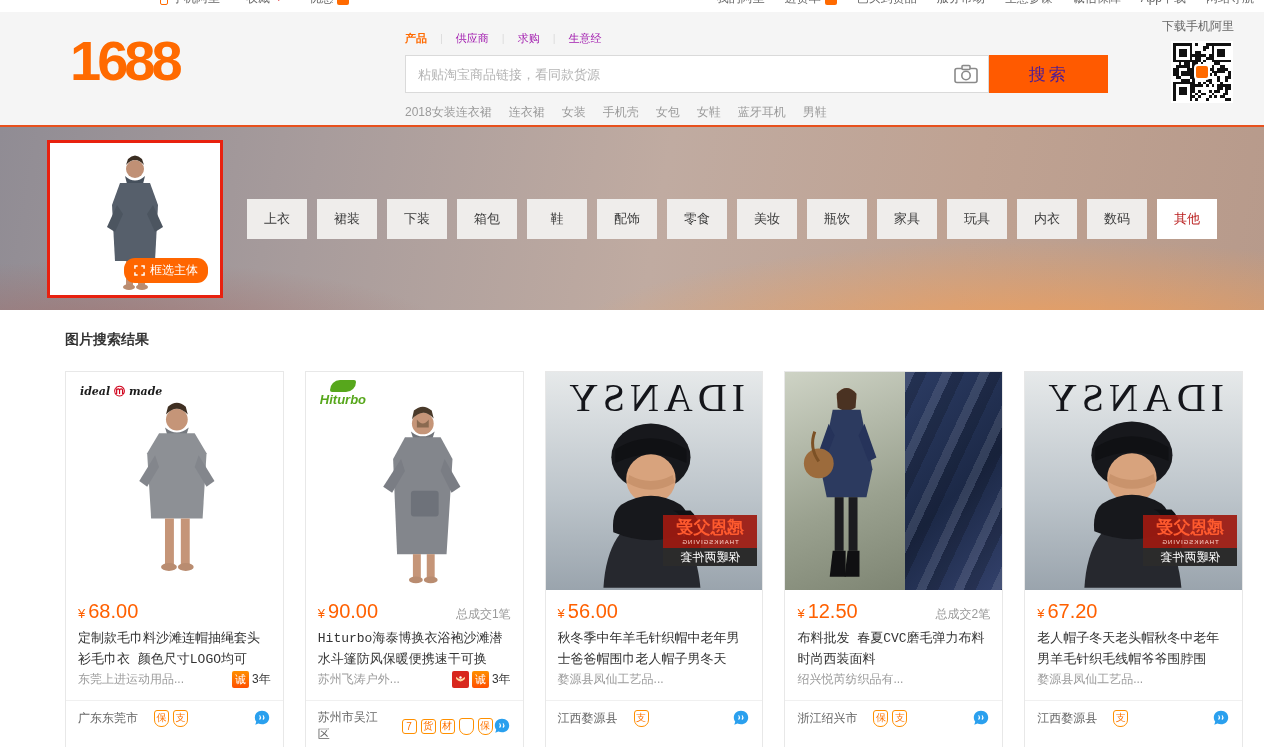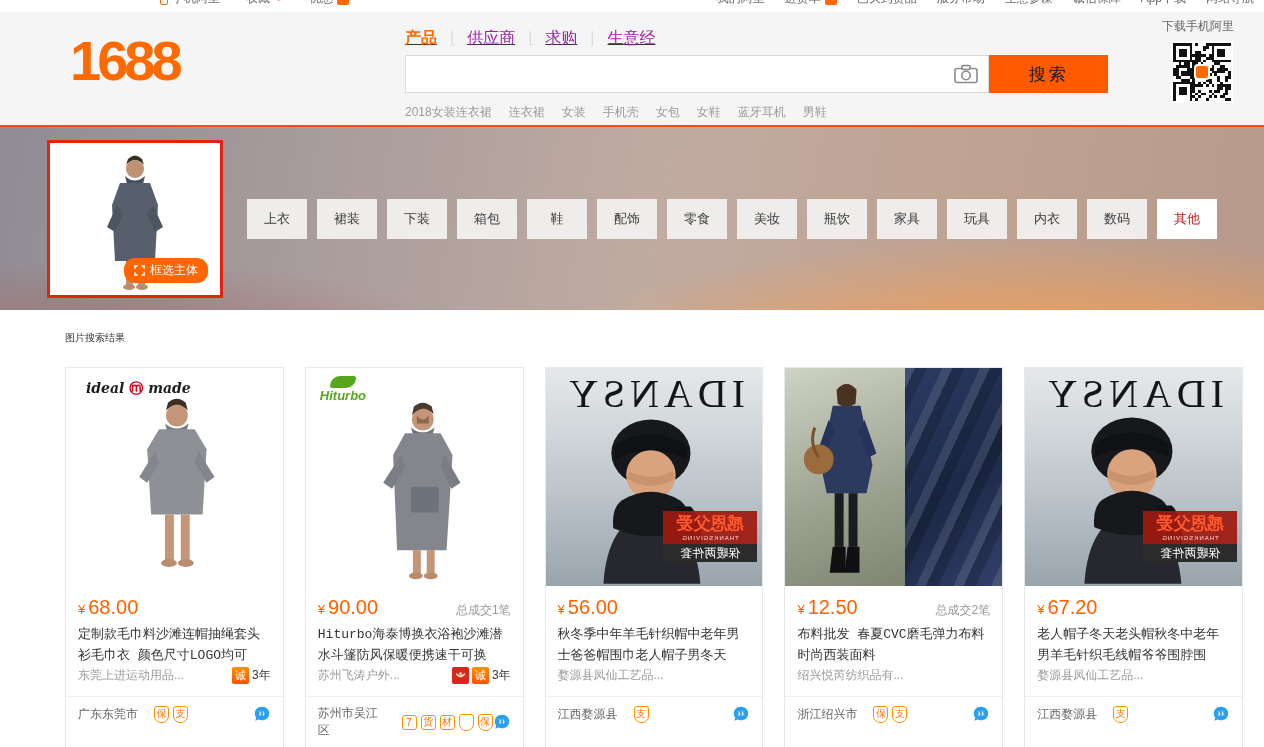--- a/index.html
+++ b/index.html
@@ -20,32 +20,32 @@
   .tb-phone { width:8px; height:12px; border:1px solid #ff6a00; border-radius:2px; }
   .tb-heart { color:#e4393c; font-size:11px; }
   .tb-badge { width:12px; height:12px; background:#ff6a00; border-radius:2px; display:inline-block; }
   
   .header { height:113px; background:#f5f5f5; position:relative; }
   .logo { position:absolute; left:70px; top:24px; display:flex; cursor:pointer; }
   .logo-text { font-size:56px; line-height:0.9; font-weight:bold; color:#ff6a00; letter-spacing:-4px; }
   .logo-slogan { margin:6px 0 0 12px; font-family:"DejaVu Serif",serif; font-style:italic;
                  color:#4a4a4a; font-size:15px; line-height:1.45; }
   .search-area { position:absolute; left:405px; top:16px; width:703px; }
-  .search-tabs { display:flex; align-items:center; font-size:16px; height:20px;text-decoration:underline; }
+  .search-tabs { display:flex; align-items:center; font-size:11px; height:20px; }
   .search-tab { padding:0 13px; cursor:pointer; color:#a21caf; }
   .search-tab:first-child { padding-left:0; }
   .search-tab.active { color:#ff6a00; font-weight:bold; }
   .tab-sep { color:#dcdcdc; }
   .search-row { display:flex; margin-top:7px; }
   .search-input-wrap { position:relative; width:603px; height:38px; background:#fff; border:1px solid #dadada; }
   .search-input { border:0; outline:none; width:555px; height:36px; padding:0 12px; font-size:13px;
                   color:#333; background:transparent; font-family:inherit; }
   .search-input::placeholder { color:#b3b3b3; }
   .camera-btn { position:absolute; right:10px; top:8px; width:24px; height:20px; cursor:pointer; }
-  .search-btn { width:122px; height:38px; background:#ff5a00; color:#0f172a; font-size:17px; border:0;
+  .search-btn { width:122px; height:38px; background:#ff5a00; color:#4c1d95; font-size:17px; border:0;
                 cursor:pointer; font-family:inherit; letter-spacing:3px; }
   .hot-keywords { margin-top:11px; font-size:12px; color:#9b9b9b; display:flex; gap:17px; }
   .hot-kw { cursor:pointer; }
   .qr-area { position:absolute; right:22px; top:6px; width:80px; text-align:left; }
   .qr-label { font-size:12px; color:#666; white-space:nowrap; }
   .qr-code { width:62px; height:62px; margin:6px auto 0; background:#fff; position:relative;
              display:grid; grid-template-columns:repeat(21,1fr); grid-template-rows:repeat(21,1fr); padding:2px; }
   .qr-cell { background:#111; }
   .qr-center { position:absolute; left:23px; top:23px; width:16px; height:16px; background:#ff6a00;
                border:2px solid #fff; border-radius:4px; }
@@ -60,21 +60,21 @@
   .query-box { position:absolute; left:47px; top:13px; width:176px; height:158px;
                border:3px solid #e8210f; background:#fff; cursor:pointer; }
   .crop-btn { position:absolute; right:12px; bottom:12px; height:25px; background:#ff6600; color:#fff;
               font-size:12px; display:flex; align-items:center; gap:5px; padding:0 10px; cursor:pointer;border-radius:11px; }
   .categories { position:absolute; left:247px; top:72px; display:flex; }
   .cat-btn { width:60px; height:40px; margin-right:10px; background:#efedeb; color:#3c3c3c; font-size:13px;
              display:flex; align-items:center; justify-content:center; cursor:pointer; }
   .cat-btn.active { background:#fff; color:#b91c1c; }
   
   .results { padding:21px 0 0 65px; }
-  .results-heading { font-size:10px; color:#333; }
+  .results-heading { font-size:14px; color:#333;font-weight:bold; }
   .cards { display:flex; margin-top:22px; }
   .card { width:221px; margin-right:21px; border:1px solid #e8e8e8; background:#fff; cursor:pointer; }
   .card-img { height:218px; position:relative; overflow:hidden; background:#fff; }
   .card-body { padding:10px 12px 6px; }
   .price-row { display:flex; align-items:baseline; }
   .price-sym { color:#ff6000; font-size:13px; margin-right:3px; }
   .price-val { color:#ff6000; font-size:20px; }
   .deals { margin-left:auto; font-size:12px; color:#999; }
   .title { margin-top:5px; font-size:13px; color:#333; line-height:21px; height:42px; overflow:hidden;font-family:Liberation Mono, monospace; }
   .seller-row { display:flex; align-items:center; font-size:12px; color:#9b9b9b; height:18px; }
@@ -87,21 +87,21 @@
   .card-foot { border-top:1px solid #f0f0f0; margin-top:6px; padding:8px 12px 9px; display:flex;
                align-items:center; font-size:12px; color:#666; }
   .foot-icons { display:flex; gap:4px; margin-left:16px; align-items:center; }
   .icon-shield { width:15px; height:17px; border:1px solid #ff9000; border-radius:3px 3px 7px 7px;
                  color:#ff7300; font-size:10px; display:flex; align-items:center; justify-content:center; }
   .icon-sq { width:15px; height:15px; border:1px solid #ff9000; border-radius:3px; color:#ff7300;
              font-size:10px; display:flex; align-items:center; justify-content:center; }
   .wangwang { margin-left:auto; width:18px; height:18px; cursor:pointer; }
   
   .brand1 { position:absolute; left:14px; top:12px; font-family:"DejaVu Serif",serif; font-style:italic;
-            font-weight:bold; font-size:14px; color:#1c1c1c;margin-left:6px; }
+            font-weight:bold; font-size:11px; color:#1c1c1c; }
   .brand1 .mark { color:#d0021b; font-style:normal; }
   .brand2 { position:absolute; left:14px; top:8px; text-align:center; }
   .brand2 .leaf { width:26px; height:12px; background:#57a71c; border-radius:10px 2px 10px 2px; margin:0 auto; }
   .brand2 .txt { font-size:13px; font-weight:bold; font-style:italic; color:#57a71c; }
   .mag-img { background:linear-gradient(#e6e9ea,#bcc4ca 58%,#9aa4ad); }
   .mag-title { position:absolute; top:2px; left:0; right:0; text-align:center; transform:scaleX(-1);
                font-family:"Liberation Serif",serif; font-size:40px; letter-spacing:5px; color:#14151a; }
   .mag-badge { position:absolute; right:5px; bottom:24px; width:94px; transform:scaleX(-1);
                background:rgba(158,26,16,.93); padding:3px 4px 0; text-align:center; }
   .mag-badge .l1 { color:#ff5a2e; font-size:17px; font-weight:bold; line-height:20px; }
@@ -172,20 +172,21 @@
       <span class="search-tab active">产品</span>
       <span class="tab-sep">|</span>
       <span class="search-tab">供应商</span>
       <span class="tab-sep">|</span>
       <span class="search-tab">求购</span>
       <span class="tab-sep">|</span>
       <span class="search-tab">生意经</span>
     </div>
     <div class="search-row">
       <div class="search-input-wrap">
+        <input class="search-input" type="text" placeholder="粘贴淘宝商品链接，看同款货源" style="">
         <span class="camera-btn">
           <svg viewBox="0 0 24 20" width="24" height="20">
             <rect x="1" y="4.5" width="22" height="14" rx="2" fill="none" stroke="#8a8a8a" stroke-width="1.6"></rect>
             <rect x="8" y="1.5" width="8" height="4" rx="1" fill="#f5f5f5" stroke="#8a8a8a" stroke-width="1.6"></rect>
             <circle cx="12" cy="11.5" r="4.2" fill="none" stroke="#8a8a8a" stroke-width="1.6"></circle>
           </svg>
         </span>
       </div>
       <button class="search-btn">搜索</button>
     </div>

